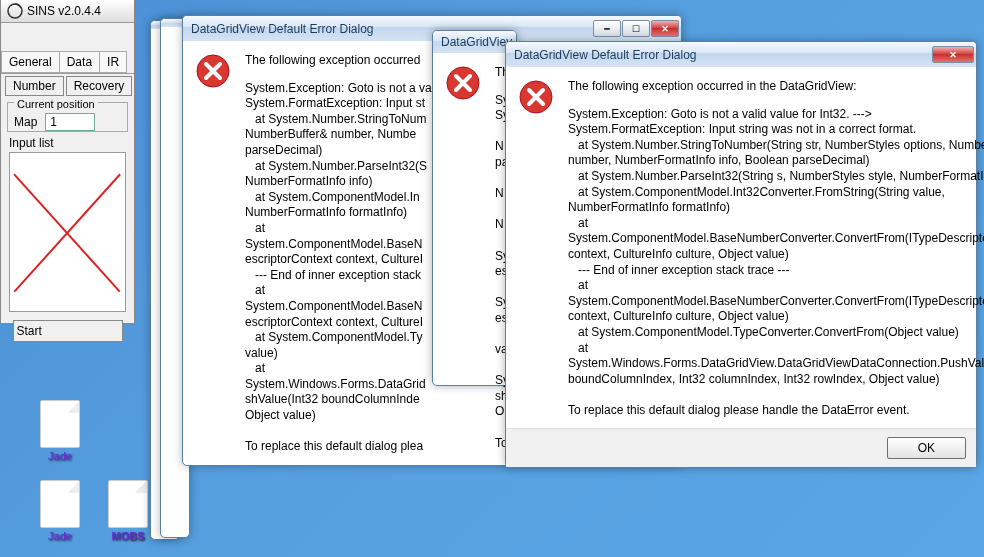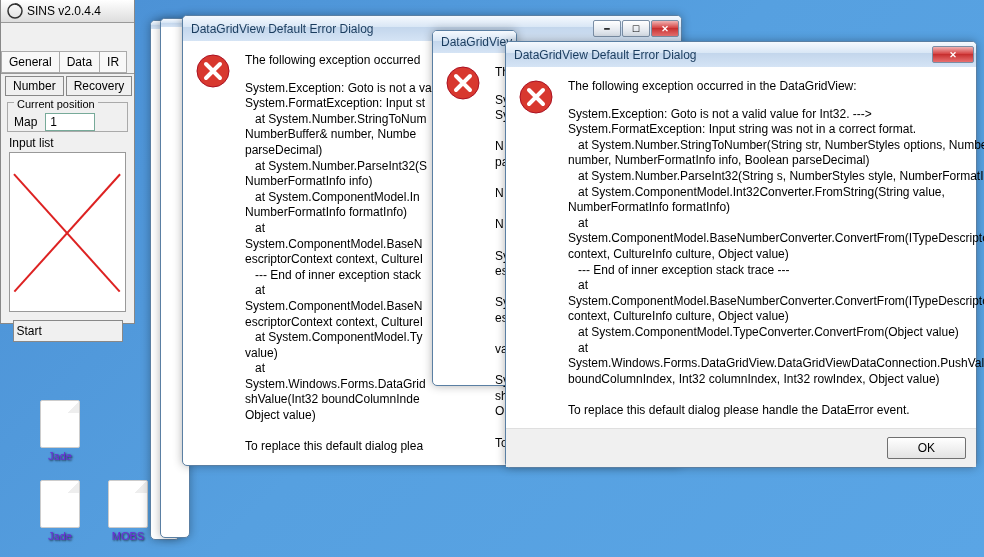--- a/index.html
+++ b/index.html
@@ -55,21 +55,21 @@
 <body>
 
 <div class="desktop-icon" style="left:30px; top:400px;">
   <div class="file-ico"></div>
   <div class="label">Jade</div>
 </div>
 <div class="desktop-icon" style="left:30px; top:480px;">
   <div class="file-ico"></div>
   <div class="label">Jade</div>
 </div>
-<div class="desktop-icon" style="left:98px; top:480px;">
+<div class="desktop-icon" style="left:98px; top:480px;font-weight:bold;">
   <div class="file-ico"></div>
   <div class="label">MOBS</div>
 </div>
 
 <div class="app-window">
   <div class="app-title">
     <span class="title-ico">
       <svg viewBox="0 0 16 16">
           <circle cx="8" cy="8" r="7" fill="none" stroke="#333" stroke-width="1.5"></circle>
           <path d="M8 1 A7 7 0 0 1 14 5" fill="none" stroke="#333" stroke-width="1.5"></path>

